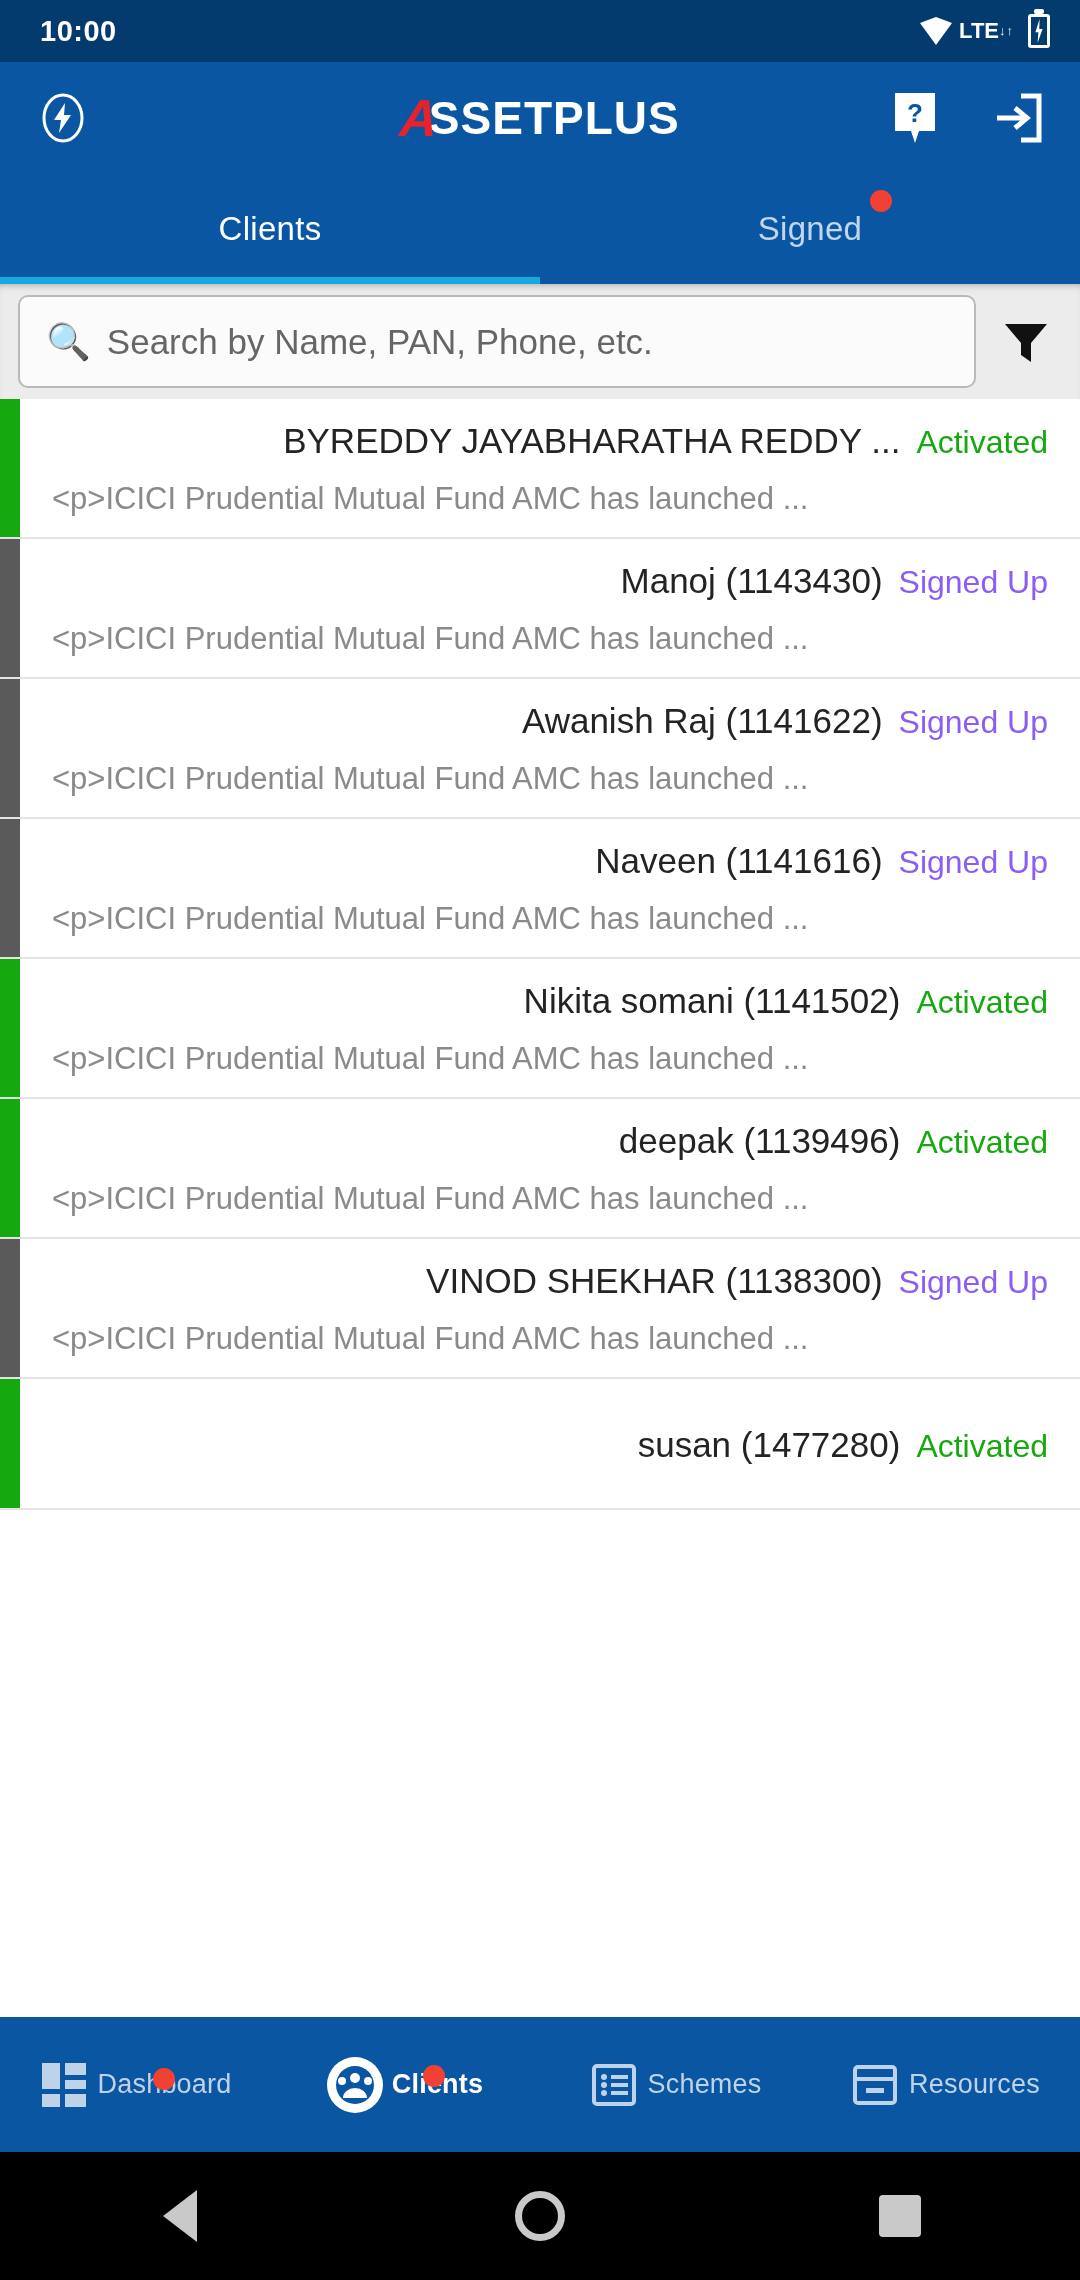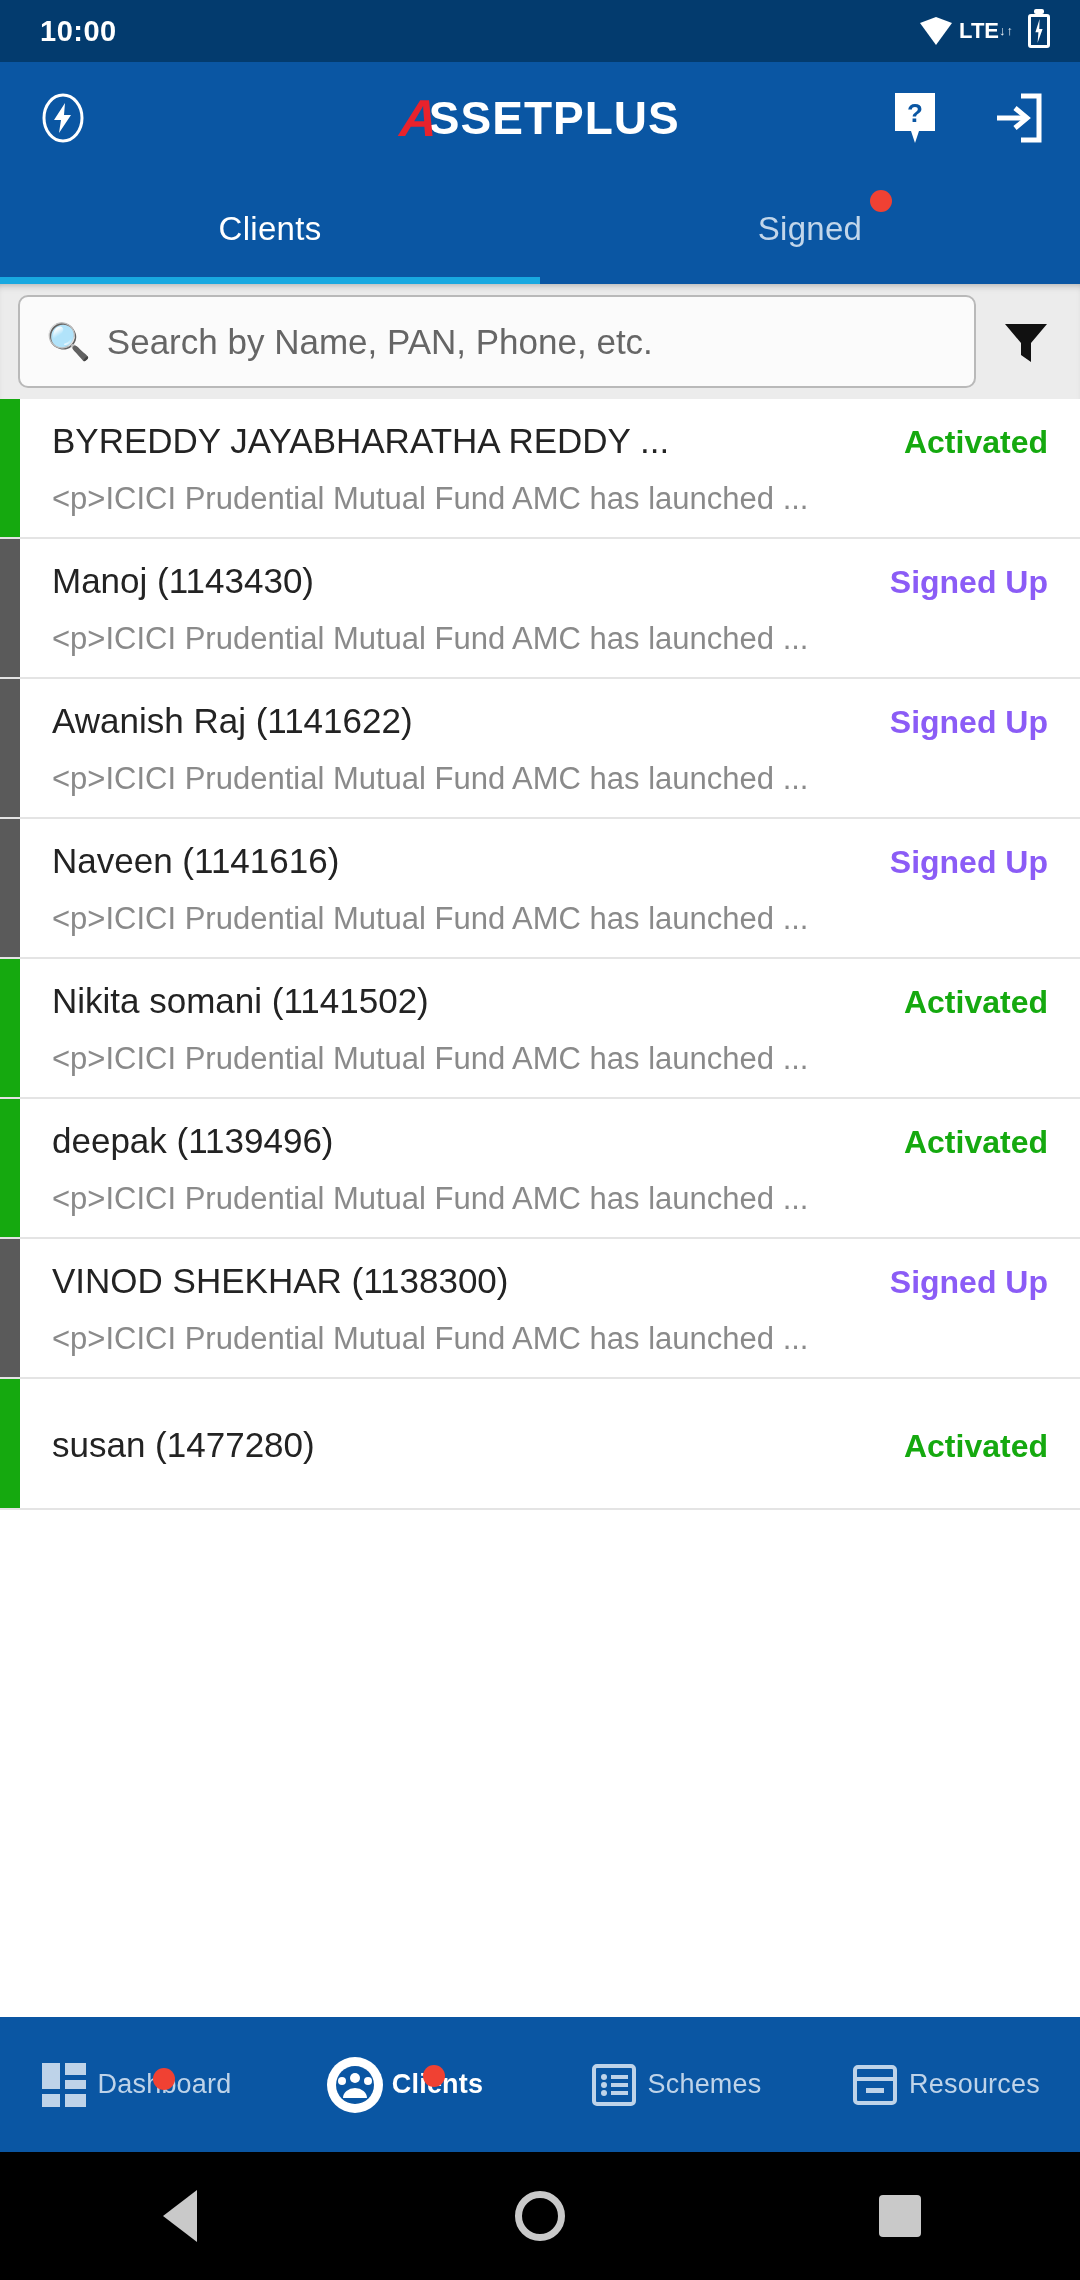--- a/index.html
+++ b/index.html
@@ -65,23 +65,23 @@
     font-family:"Liberation Sans", sans-serif; font-size:35px; color:#3b3b3b;
   }
   .searchbox input::placeholder { color:#666666; }
   .filter-btn { width:64px; height:64px; display:flex; align-items:center; justify-content:center; }
 
   
   .list { flex:1 1 auto; background:#ffffff; overflow:hidden; position:relative; }
   .row { display:flex; min-height:131px; border-bottom:2px solid #e4e4e4; background:#fff; }
   .row-bar { width:20px; flex:0 0 20px; }
   .row-body { flex:1; padding:22px 32px 20px 32px; display:flex; flex-direction:column; justify-content:center; }
-  .row-top { display:flex; align-items:baseline; gap:16px; }
+  .row-top { display:flex; align-items:baseline; gap:16px;text-align:right; }
   .row-name { font-size:35px; color:#232323; white-space:nowrap; overflow:hidden; text-overflow:clip; flex:1; }
-  .row-status { font-size:32px; font-weight:700; white-space:nowrap; margin-left:auto; }
+  .row-status { font-size:32px; font-weight:400; white-space:nowrap; margin-left:auto; }
   .st-activated { color:#15a90f; }
   .st-signedup { color:#8b5cf6; }
   .row-sub { font-size:31px; color:#8a8a8a; margin-top:20px; white-space:nowrap; overflow:hidden; }
 
   
   .bottomnav {
     background:#0a56a3; height:135px; flex:0 0 135px; display:flex; align-items:center;
   }
   .nav-item { flex:1; display:flex; flex-direction:row; align-items:center; justify-content:center; position:relative; gap:9px; }
   .nav-icon { width:50px; height:50px; display:flex; align-items:center; justify-content:center; }

